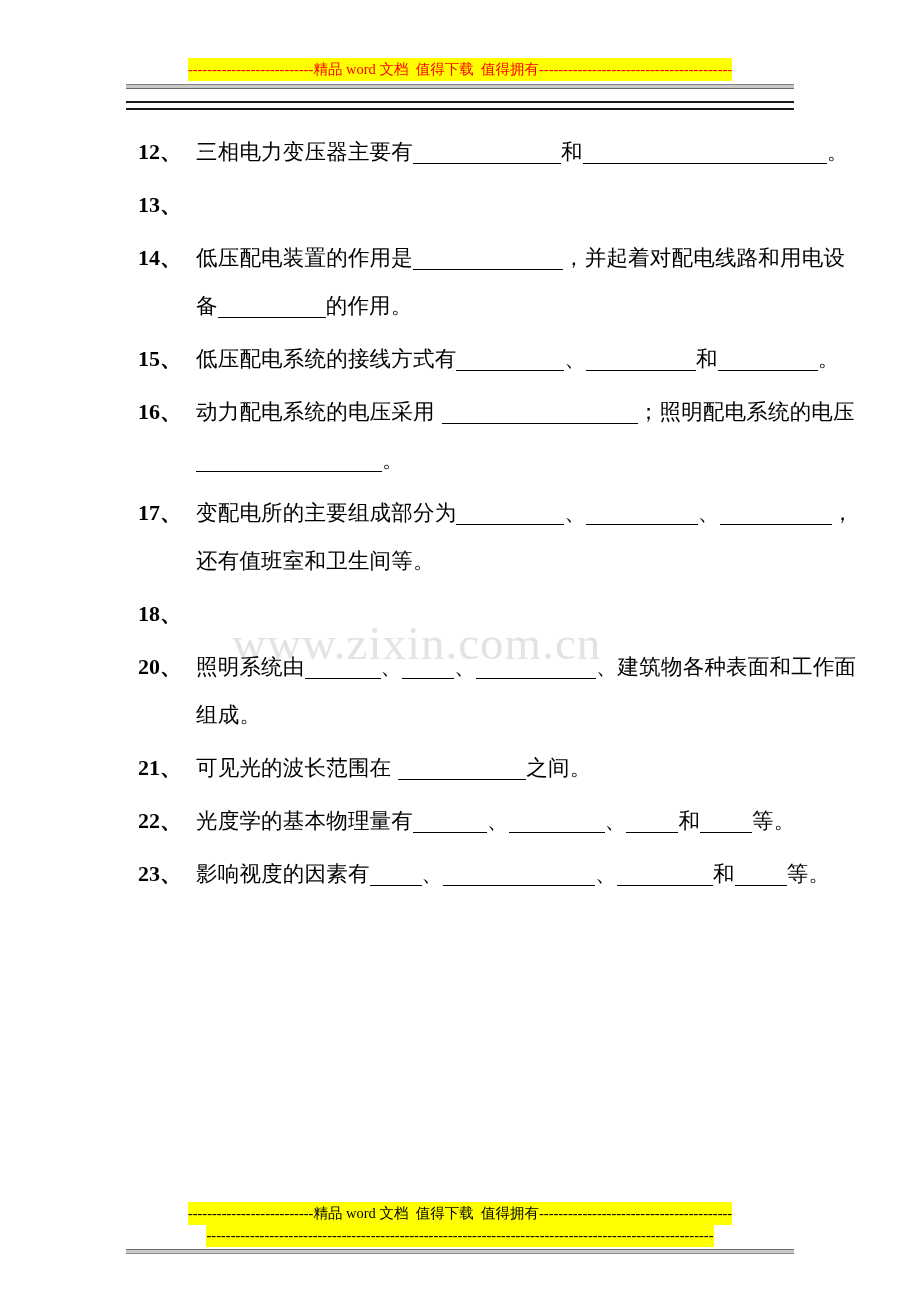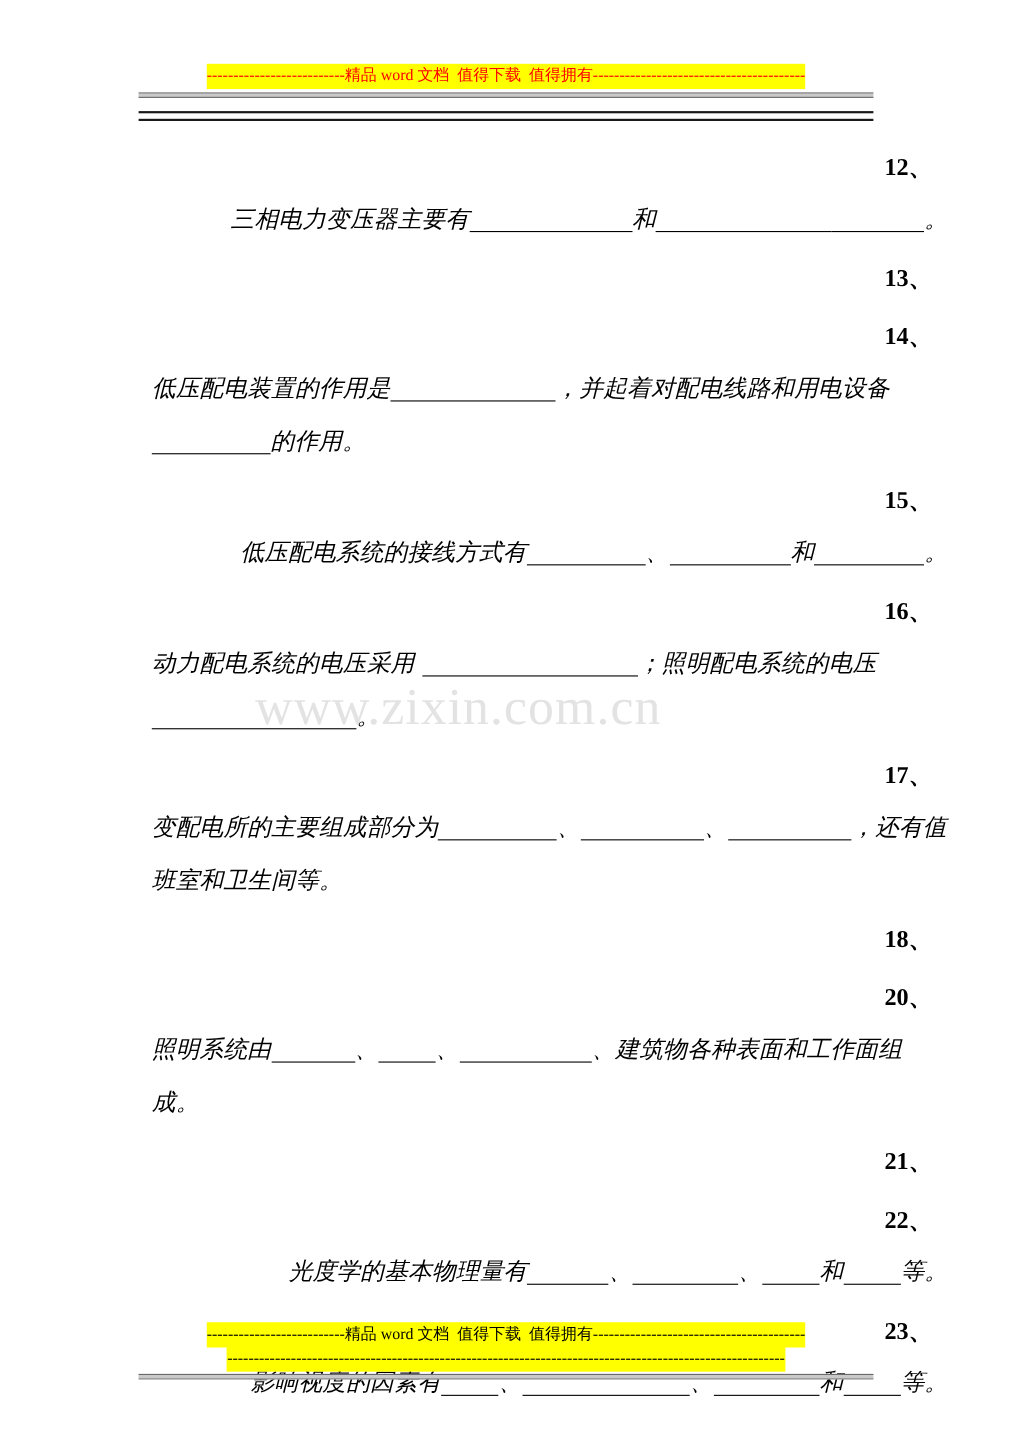--- a/index.html
+++ b/index.html
@@ -75,44 +75,42 @@
   
   .qlist {
     position: absolute;
     left: 0;
     top: 128px;
     width: 920px;
     z-index: 1;
   }
   .qitem {
     display: flex;
-    align-items: flex-end;
+    align-items: flex-start;
     padding: 0 58px 0 138px;
     margin-bottom: 5px;
-    flex-direction: column;
   }
   .qnum {
     flex: 0 0 auto;
     width: 58px;
     font-family: "Liberation Serif", "DejaVu Serif", serif;
     font-weight: bold;
     font-size: 22px;
     line-height: 48px;
     color: #000000;
     white-space: nowrap;
   }
   .qbody {
     flex: 1 1 auto;
     font-family: "DejaVu Sans", "Liberation Sans", sans-serif;
     font-size: 21.5px;
     line-height: 48px;
     color: #000000;
     letter-spacing: 0.2px;
     word-break: break-all;
-    font-style: italic;
   }
   .blank {
     display: inline-block;
     border-bottom: 1.6px solid #000000;
     vertical-align: -5px;
     height: 22px;
   }
 
   
   .footer {
@@ -186,20 +184,21 @@
       </div>
       <div class="qitem">
         <div class="qnum">18、</div>
       </div>
       <div class="qitem">
         <div class="qnum">20、</div>
         <div class="qbody"><span>照明系统由</span><span class="blank" style="width: 76px;"></span><span>、</span><span class="blank" style="width: 52px;"></span><span>、</span><span class="blank" style="width: 120px;"></span><span>、建筑物各种表面和工作面组成。</span></div>
       </div>
       <div class="qitem">
         <div class="qnum">21、</div>
+        <div class="qbody"><span>可见光的波长范围在 </span><span class="blank" style="width: 128px;"></span><span>之间。</span></div>
       </div>
       <div class="qitem">
         <div class="qnum">22、</div>
         <div class="qbody"><span>光度学的基本物理量有</span><span class="blank" style="width: 74px;"></span><span>、</span><span class="blank" style="width: 96px;"></span><span>、</span><span class="blank" style="width: 52px;"></span><span>和</span><span class="blank" style="width: 52px;"></span><span>等。</span></div>
       </div>
       <div class="qitem">
         <div class="qnum">23、</div>
         <div class="qbody"><span>影响视度的因素有</span><span class="blank" style="width: 52px;"></span><span>、</span><span class="blank" style="width: 152px;"></span><span>、</span><span class="blank" style="width: 96px;"></span><span>和</span><span class="blank" style="width: 52px;"></span><span>等。</span></div>
       </div>
     </div>

